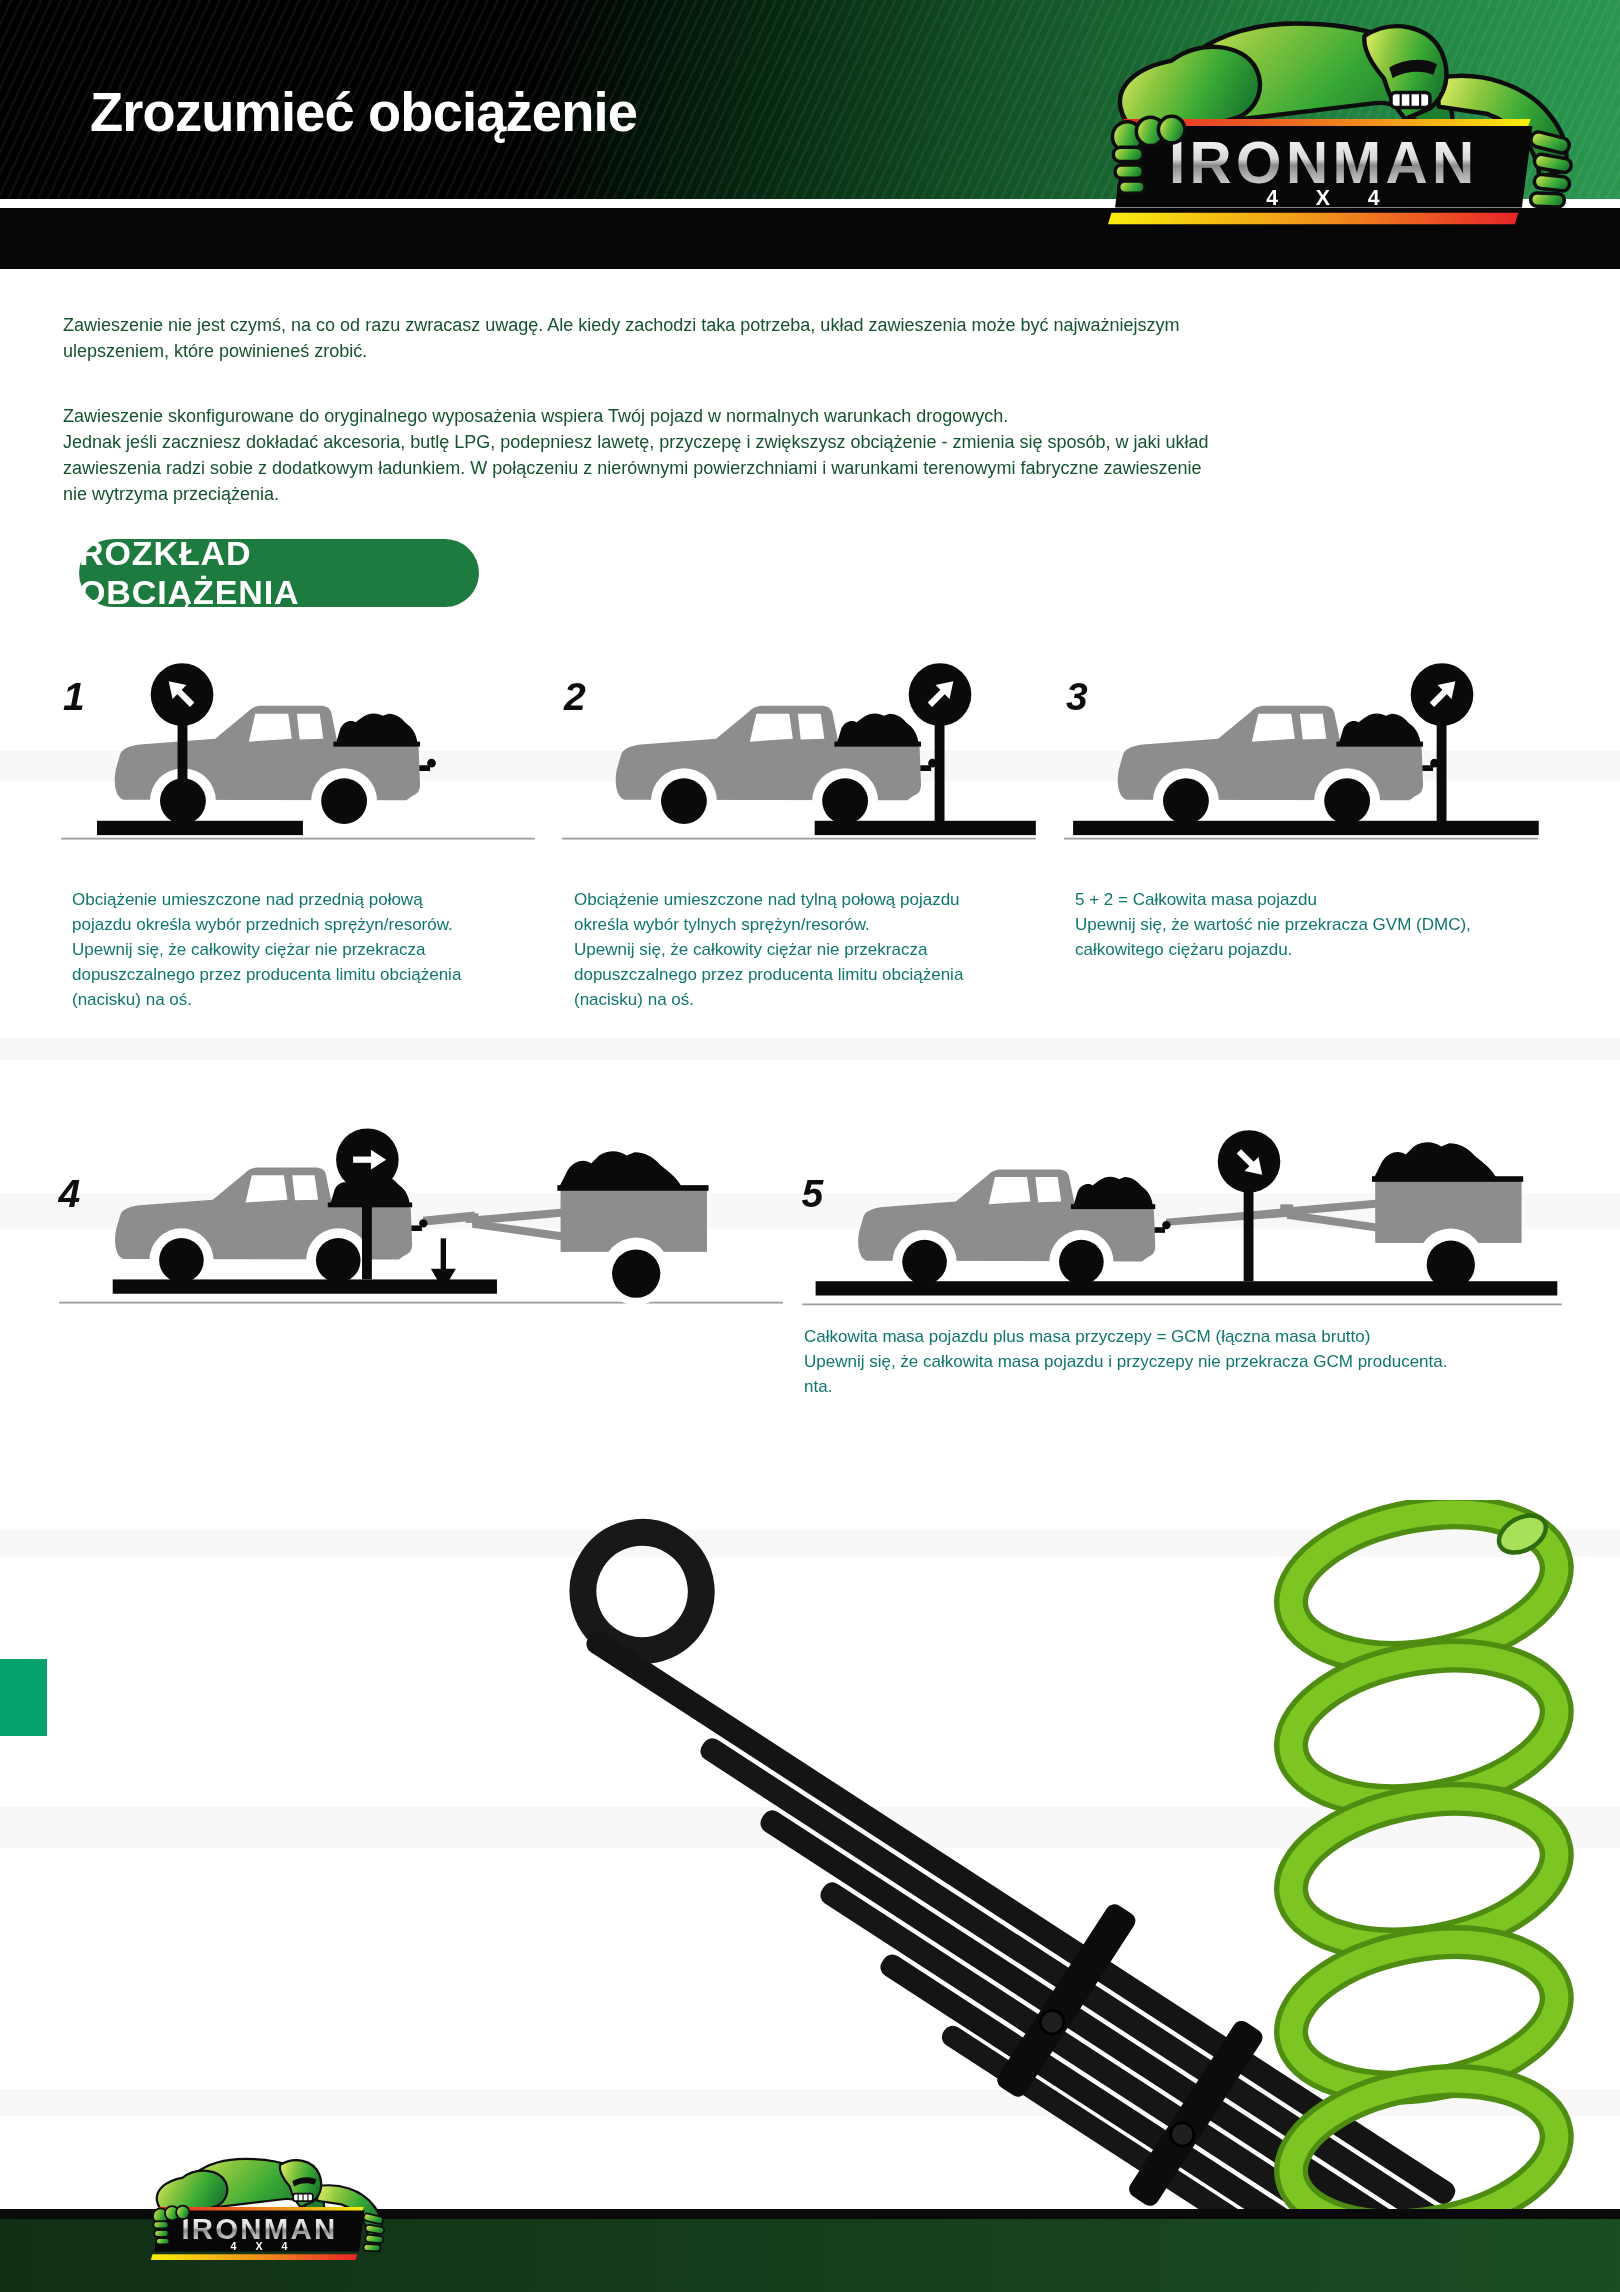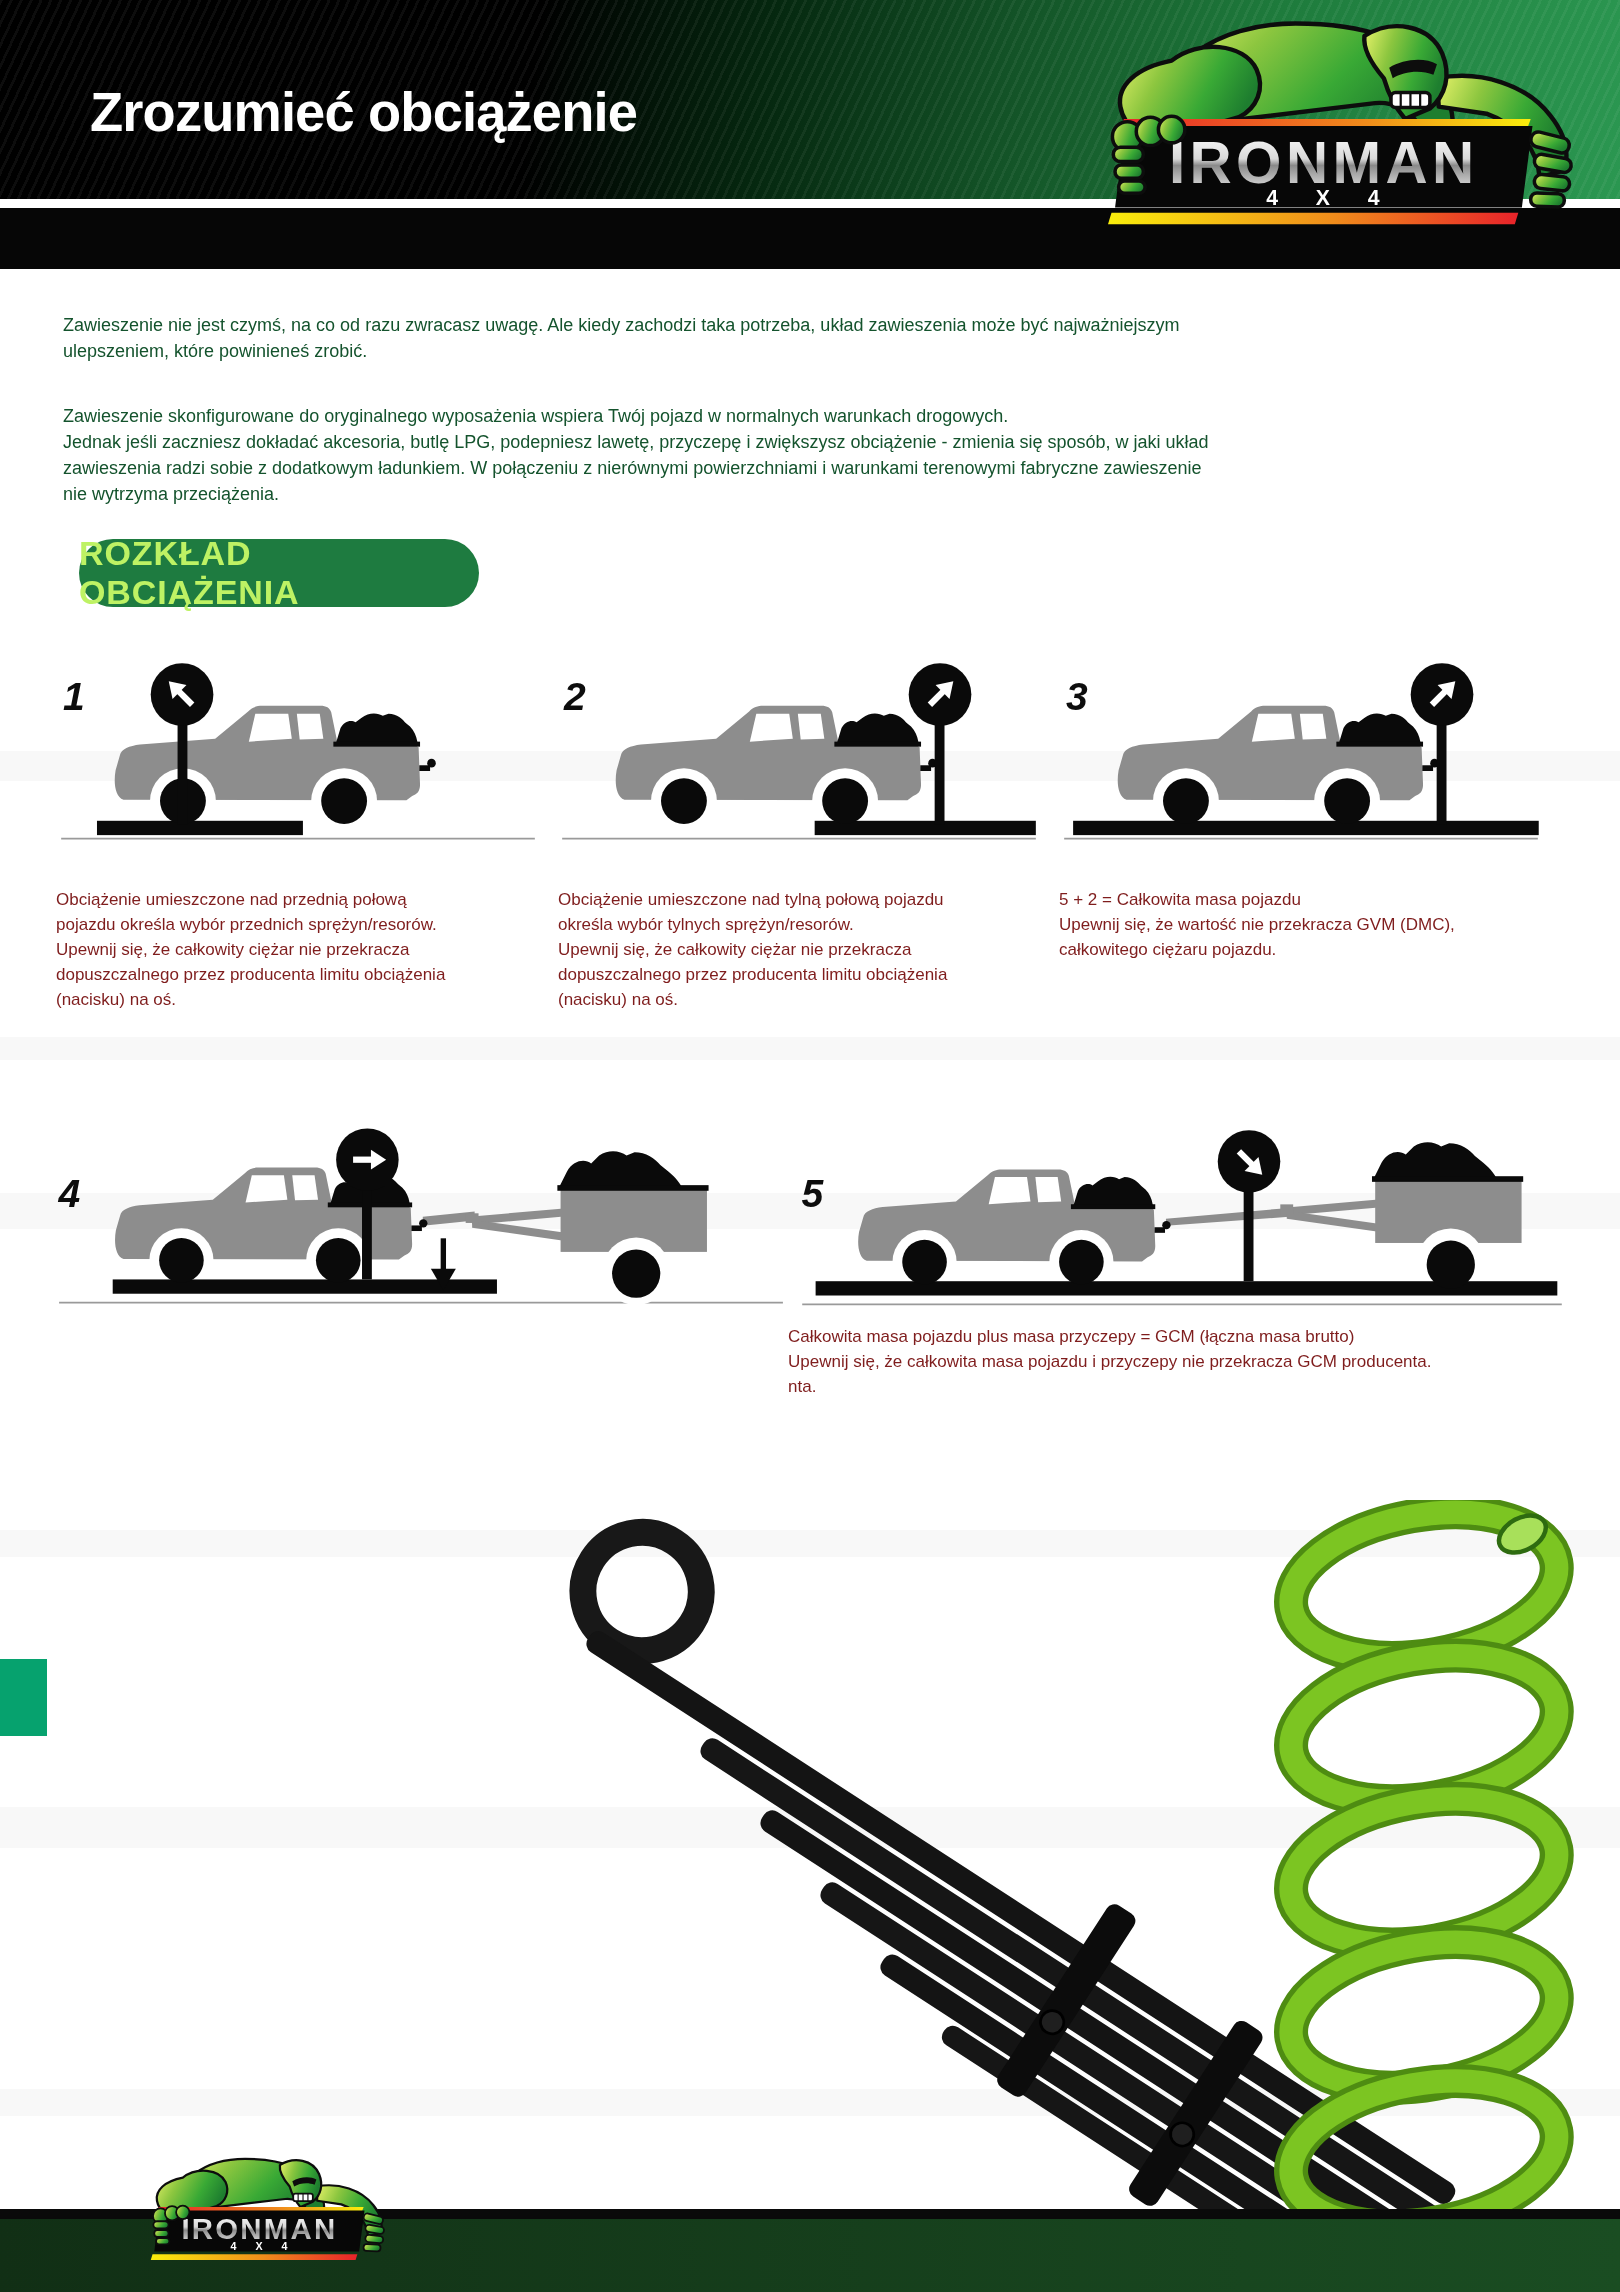--- a/index.html
+++ b/index.html
@@ -31,31 +31,31 @@
   .intro-p{
     position:absolute;left:63px;width:1522px;
     font-size:18px;line-height:26px;white-space:pre-line;color:#14532d;
   }
   .intro-p1{top:312px;}
   .intro-p2{top:403px;}
   
   .section-badge{
     position:absolute;left:79px;top:539px;width:400px;height:68px;
     border-radius:34px;display:flex;align-items:center;justify-content:center;
-    color:#bef264;font-size:34px;font-weight:700;letter-spacing:0.9px;
+    color:#ffffff;font-size:34px;font-weight:700;letter-spacing:0.9px;
     transform-origin:left center;
   }
   
   .diagram{position:absolute;}
   .diag-num{
     position:absolute;font-size:39px;font-weight:700;font-style:italic;
     color:#0d0d0d;line-height:1;
   }
   .caption{
-    position:absolute;font-size:17px;line-height:25px;white-space:pre-line;color:#7f1d1d;
+    position:absolute;font-size:17px;line-height:25px;white-space:pre-line;color:#0f766e;margin-left:16px;
   }
   
   .scan-band{position:absolute;left:0;width:1620px;background:rgba(0,0,0,0.028);}
   
   .springs{position:absolute;left:0;top:1500px;width:1620px;height:712px;}
   .teal-square{position:absolute;left:0;top:1659px;width:47px;height:77px;}
   .footer-strip{position:absolute;left:0;top:2209px;width:1620px;height:10.7px;background:#0a0a0a;z-index:7;}
   .footer-band{
     position:absolute;left:0;top:2219px;width:1620px;height:73px;z-index:7;
     background:linear-gradient(90deg,#112f15,#1a4d22);

